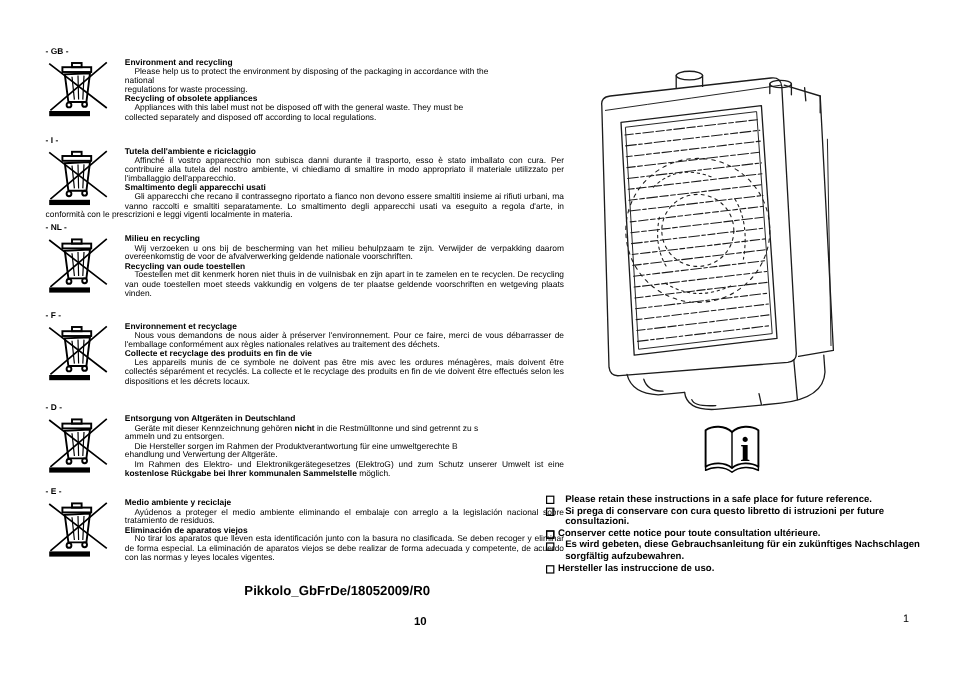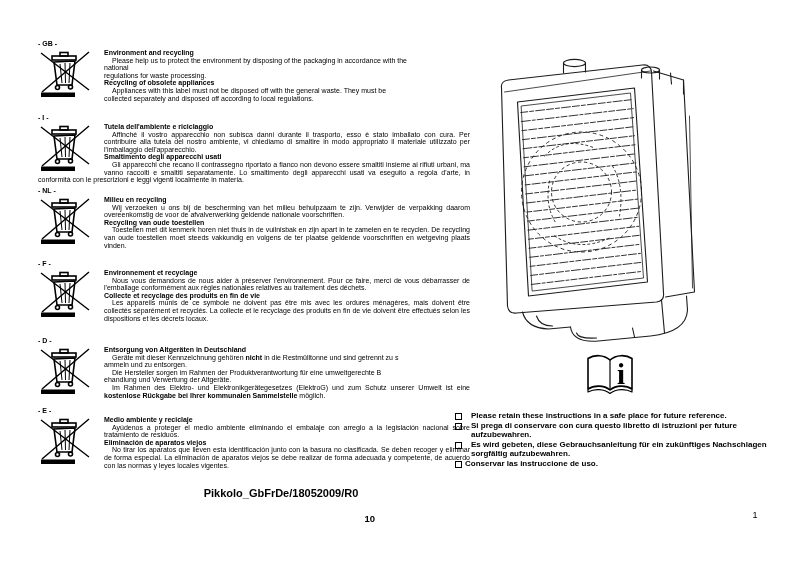--- a/index.html
+++ b/index.html
@@ -11,21 +11,21 @@
   
   .section{position:absolute;left:38px;width:432px;}
   .lang{font-size:7px;font-weight:bold;line-height:8px;margin-bottom:1px;}
   .weee{float:left;width:54px;height:46px;margin:2px 11px 2px 1px;}
   .sec-content{font-size:7px;line-height:7.6px;text-align:justify;}
   .sec-content .h{font-weight:bold;text-indent:0;}
   .sec-content p{margin:0;text-indent:8px;white-space:pre-line;}
   .sec-content .b{font-weight:bold;}
   .doc-code{position:absolute;left:150px;top:487px;width:262px;text-align:center;
     font-size:11px;font-weight:bold;}
-  .pnum-left{position:absolute;left:345px;top:513px;width:30px;text-align:right;
+  .pnum-left{position:absolute;left:345px;top:513px;width:30px;text-align:left;
     font-size:9.5px;font-weight:bold;}
   
   .heater{position:absolute;left:484px;top:56px;width:216px;height:292px;}
   .bookicon{position:absolute;left:584px;top:351px;width:52px;height:47px;}
   .notes{position:absolute;left:443px;top:399px;width:336px;list-style:none;margin:12px;padding:0;}
   .notes li{position:relative;padding-left:10px;font-size:8px;font-weight:bold;line-height:9.6px;}
   .notes li.ind{padding-left:16px;}
   .sq{position:absolute;left:0;top:2.2px;width:5px;height:5px;border:1.1px solid #000;}
   .pnum-right{position:absolute;left:745px;top:510px;width:20px;text-align:center;font-size:9px;}
   svg{display:block;}
@@ -247,20 +247,20 @@
       <path d="M26,9 C20,3.5 10,3.5 4,7.5 L4,38 C10,34 20,34 26,39 C32,34 42,34 48,38 L48,7.5 C42,3.5 32,3.5 26,9 Z"></path>
       <path d="M26,9 L26,39" stroke-width="1.2"></path>
       <path d="M4,38 L4,41 C10,37.5 20,37.5 26,42.5 C32,37.5 42,37.5 48,41 L48,38" stroke-width="1.2"></path>
     </g>
     <text x="37" y="33" text-anchor="middle" font-size="29" font-weight="bold" font-family="Liberation Serif, DejaVu Serif, serif" fill="#000">i</text>
   </svg>
 </div>
 
 <ul class="notes">
   <li class="ind"><span class="sq"></span><span>Please retain these instructions in a safe place for future reference.</span></li>
-  <li class="ind"><span class="sq"></span><span>Si prega di conservare con cura questo libretto di istruzioni per future aufzubewahren.</span></li>
+  <li class="ind"><span class="sq"></span><span>Si prega di conservare con cura questo libretto di istruzioni per future consultazioni.</span></li>
   <li><span class="sq"></span></li>
-  <li><span class="sq"></span></li>
+  <li><span class="sq"></span><span>Conserver cette notice pour toute consultation ultérieure.</span></li>
   <li class="ind"><span class="sq"></span><span>Es wird gebeten, diese Gebrauchsanleitung für ein zukünftiges Nachschlagen sorgfältig aufzubewahren.</span></li>
-  <li><span class="sq"></span><span>Conservar las instruccione de uso.</span></li>
+  <li><span class="sq"></span><span>Hersteller las instruccione de uso.</span></li>
 </ul>
 
 <div class="pnum-right">1</div>
 
 </body></html>

